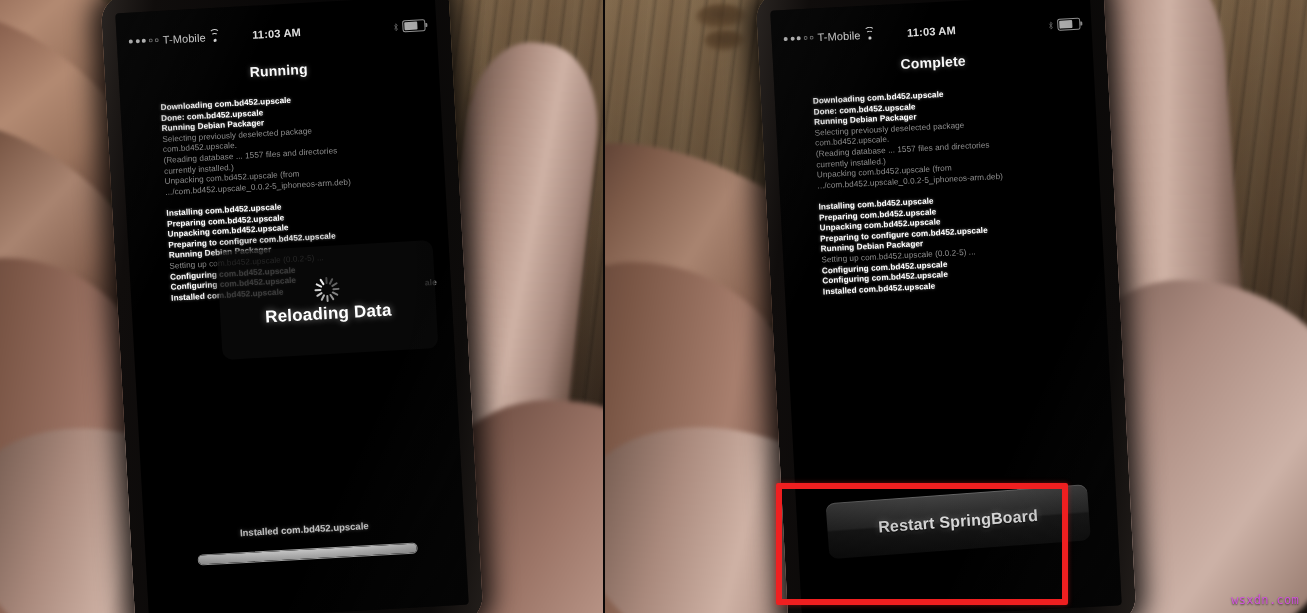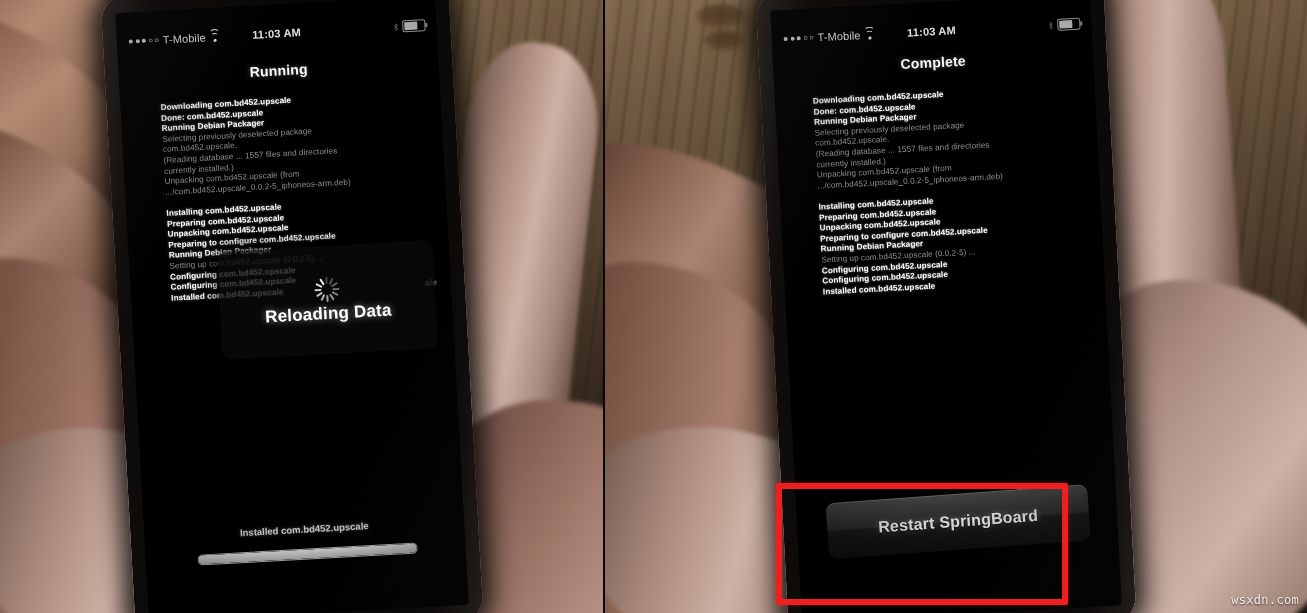--- a/index.html
+++ b/index.html
@@ -111,21 +111,21 @@
           background:linear-gradient(to bottom,#4a4a4a 0%,#2e2e2e 48%,#1b1b1b 52%,#101010 100%);
           box-shadow:inset 0 1px 0 rgba(255,255,255,.20),0 1px 3px rgba(0,0,0,.8);
           display:flex;align-items:center;justify-content:center;}
   .sb-btn span{color:#fff;font-size:16px;font-weight:bold;letter-spacing:.2px;
                text-shadow:0 1px 2px rgba(0,0,0,.9),0 0 6px rgba(255,255,255,.35);}
 
   
   .redbox{position:absolute;border:6px solid #ef1f20;border-radius:2px;
           box-shadow:0 0 5px rgba(239,31,32,.45);z-index:40;}
 
-  .watermark{position:absolute;right:8px;bottom:6px;color:#ffffff;opacity:.82;
+  .watermark{position:absolute;right:8px;bottom:6px;color:#d946ef;opacity:.82;
              font-size:12px;font-family:"DejaVu Sans Mono","Liberation Mono",monospace;
              letter-spacing:.3px;text-shadow:0 1px 2px rgba(0,0,0,.8);z-index:70;}
 
   .rot-l{transform:rotate(-3.2deg);}
   .rot-r{transform:rotate(-3.0deg);}
 </style>
 </head>
 <body>
 
 <div class="stage">

